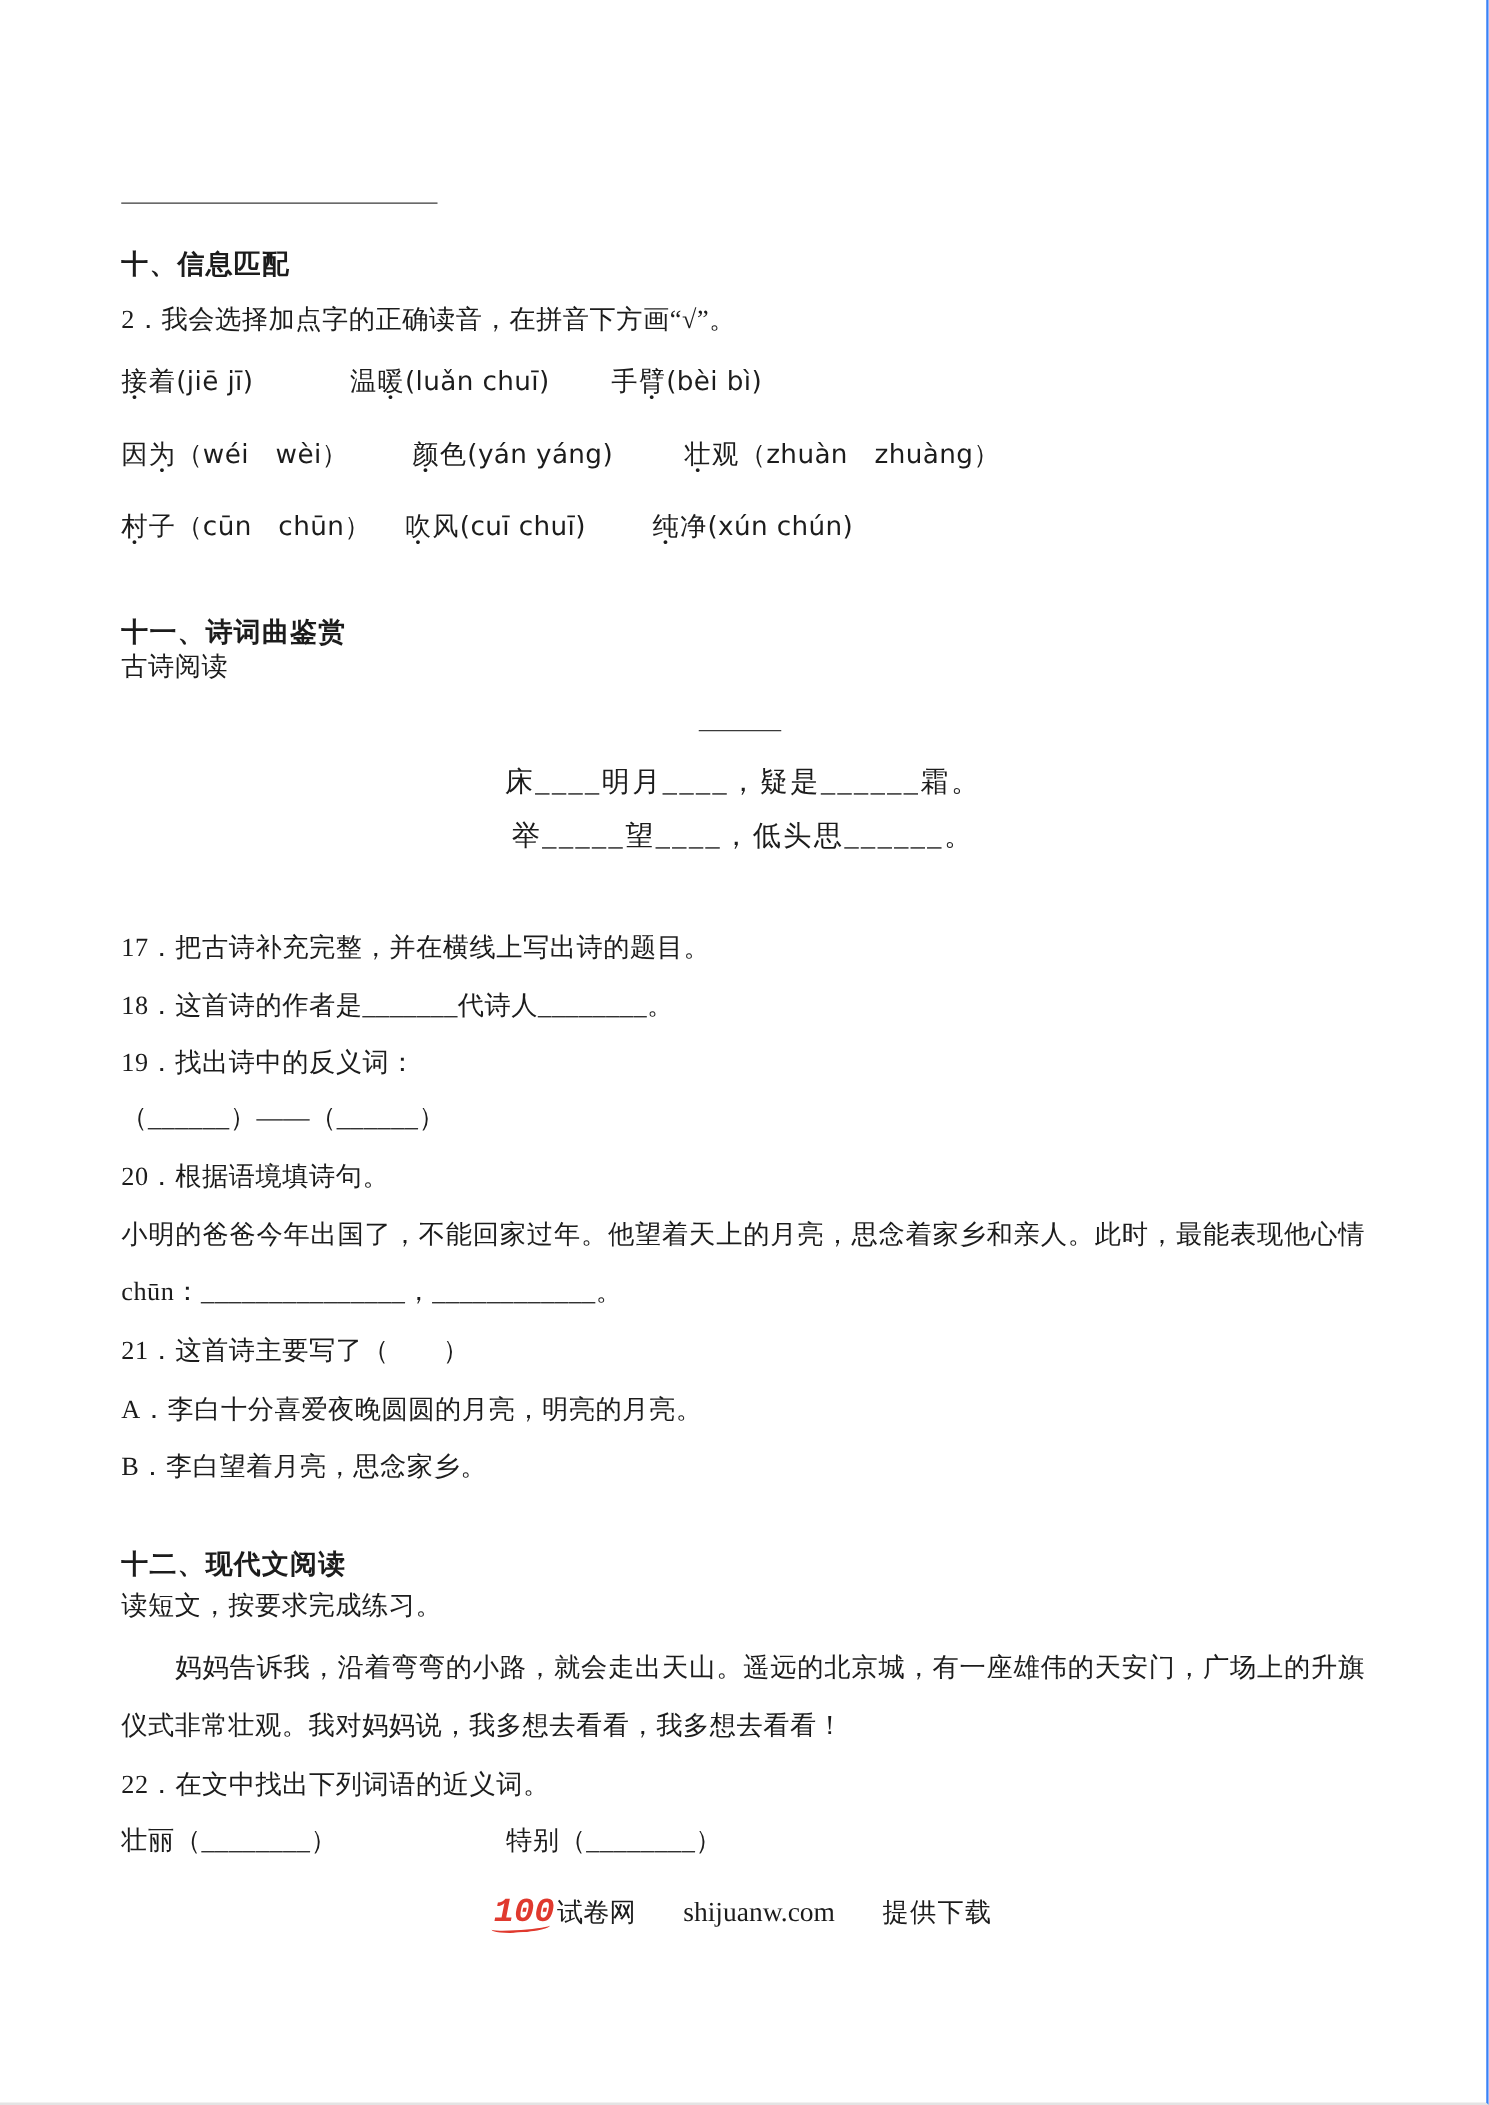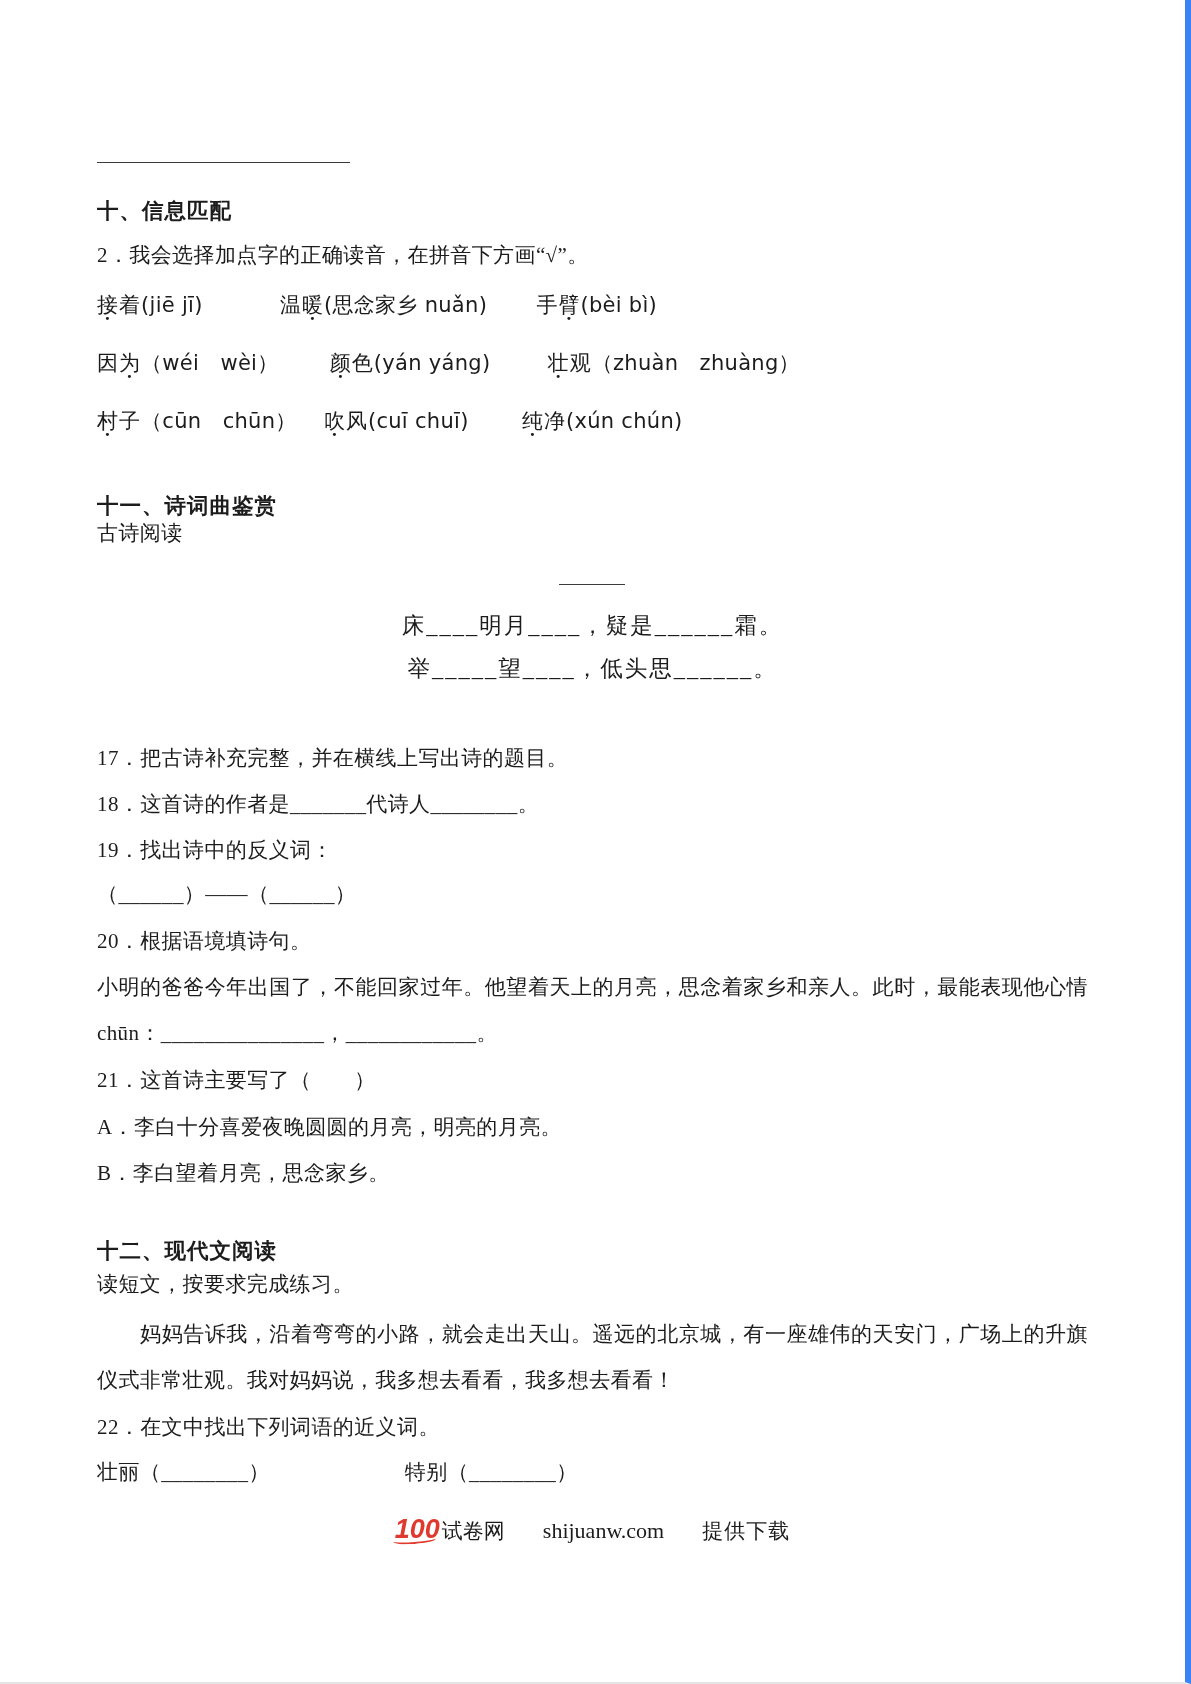--- a/index.html
+++ b/index.html
@@ -1,21 +1,21 @@
 <!DOCTYPE html>
 <html><head>
 <meta charset="utf-8">
 <style>
   html,body{margin:0;padding:0;background:#ffffff;}
   .page{
     position:relative;
     width:1191px;height:1684px;
     background:#fff;
     box-sizing:border-box;
-    border-right:6px solid #3b82f6;
+    border-right:2px solid #3b82f6;
     border-bottom:2px solid #e4e4e4;
     font-family:"Liberation Serif","DejaVu Serif",serif;
     color:#1c1c1c;
     font-size:21px;
     overflow:hidden;
   }
   .abs{position:absolute;left:97px;right:97px;line-height:1.4;}
   .heading{font-family:"Liberation Sans","DejaVu Sans",sans-serif;font-weight:bold;font-size:21.5px;letter-spacing:1px;}
   .qline{letter-spacing:0.4px;}
   .fullline{text-align:justify;text-align-last:justify;letter-spacing:0.5px;}
@@ -28,21 +28,21 @@
   .dotted{position:relative;display:inline-block;}
   .dotted::after{
     content:"\00B7";
     position:absolute;left:50%;transform:translateX(-50%);
     bottom:-0.62em;font-weight:bold;font-size:19px;color:#1c1c1c;
   }
   .footer{position:absolute;left:0;right:0;display:flex;justify-content:center;align-items:baseline;gap:38px;}
   .logo-unit{display:inline-flex;align-items:baseline;}
   .logo-100{
     position:relative;color:#e0392e;font-style:italic;font-weight:bold;
-    font-size:27px;line-height:1;font-family:Liberation Sans, sans-serif;
+    font-size:27px;line-height:1;font-family:Liberation Mono, monospace;
     margin-right:2px;
     text-align:right;
   }
   .logo-100::after{
     content:"";position:absolute;left:-2px;right:4px;bottom:-1px;height:6px;
     border-bottom:2.6px solid #e0392e;border-radius:60%;transform:rotate(-4deg);
   }
   .site-name{font-size:21px;}
   .domain-text{font-size:22px;}
   .download-text{font-size:21px;letter-spacing:1px;}
@@ -52,21 +52,21 @@
 
 <div class="page">
 
   <div class="blank-rule" style="top:162px;left:97px;width:253px;"></div>
 
   <div class="abs heading" style="top:196px;">十、信息匹配</div>
   <div class="abs qline" style="top:241px;">2．我会选择加点字的正确读音，在拼音下方画“√”。</div>
 
   <div class="abs pin-row" style="top:291px;">
     <span class="pword" style="margin-right:72px;"><span class="hz"><span></span><span class="dotted">接</span><span>着</span></span><span class="py">(jiē jī)</span></span>
-    <span class="pword" style="margin-right:44px;"><span class="hz"><span>温</span><span class="dotted">暖</span><span></span></span><span class="py">(思念家乡 nuǎn)</span></span>
+    <span class="pword" style="margin-right:44px;"><span class="hz"><span>温</span><span class="dotted">暖</span><span></span></span><span class="py">(luǎn chuī)</span></span>
     <span class="pword"><span class="hz"><span>手</span><span class="dotted">臂</span><span></span></span><span class="py">(bèi bì)</span></span>
   </div>
 
   <div class="abs pin-row" style="top:349px;">
     <span class="pword" style="margin-right:46px;"><span class="hz"><span>因</span><span class="dotted">为</span><span></span></span><span class="py">（wéi　wèi）</span></span>
     <span class="pword" style="margin-right:52px;"><span class="hz"><span></span><span class="dotted">颜</span><span>色</span></span><span class="py">(yán yáng)</span></span>
     <span class="pword"><span class="hz"><span></span><span class="dotted">壮</span><span>观</span></span><span class="py">（zhuàn　zhuàng）</span></span>
   </div>
 
   <div class="abs pin-row" style="top:407px;">

